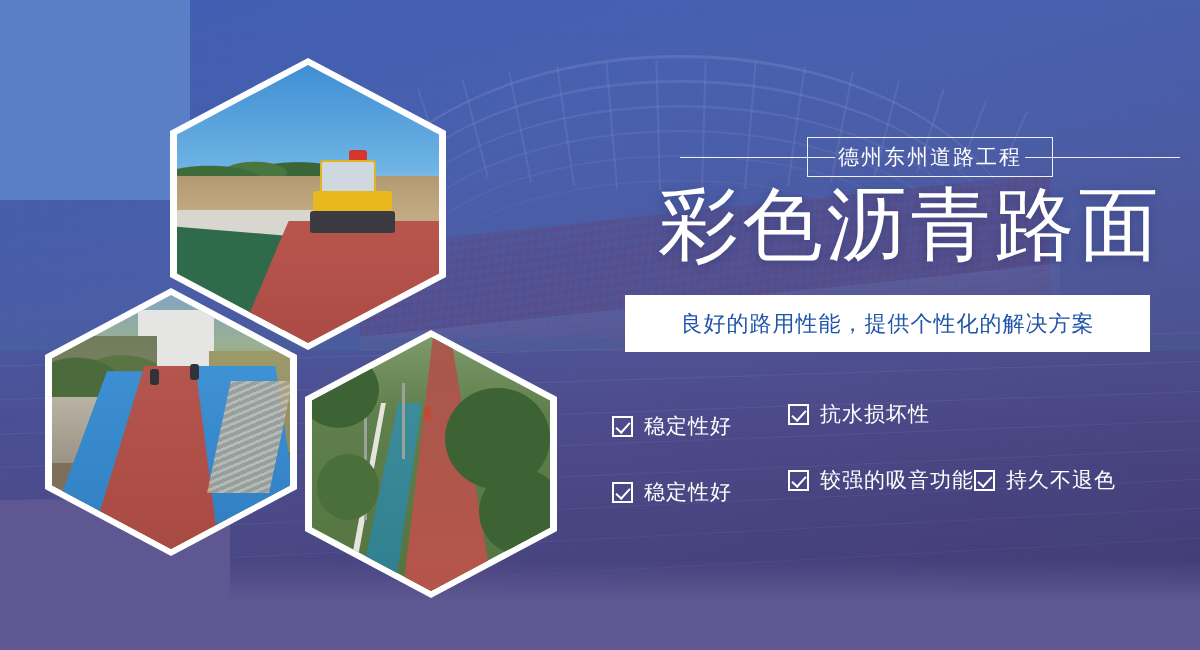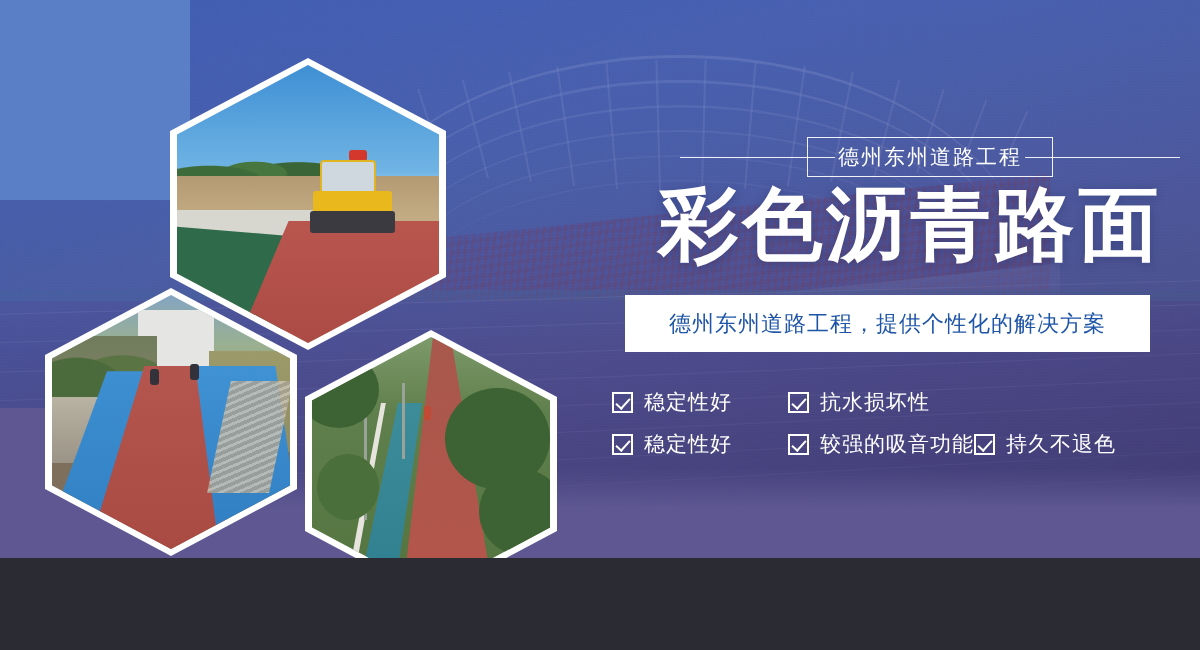--- a/index.html
+++ b/index.html
@@ -2,21 +2,21 @@
 <html lang="zh"><head>
 <meta charset="utf-8">
 <title>彩色沥青路面</title>
 <style>
   * { margin:0; padding:0; box-sizing:border-box; }
   html,body{ background:#2b2b33; }
   body{ font-family:"Liberation Sans","DejaVu Sans",sans-serif; }
 
   .banner{
     position:relative;
-    width:1200px; height:558px;
+    width:1200px; height:650px;
     overflow:hidden;
     background:#ef4444;
     padding-left:44px;
   }
 
   
   .bg-layer{ position:absolute; inset:0; }
 
   
   .bg-sky{
@@ -186,37 +186,37 @@
   .tagbox{
     position:relative; z-index:2;
     border:1px solid rgba(255,255,255,.92);
     padding:7px 30px;
     color:#fff; font-size:21px; letter-spacing:2px; line-height:1.1;
     background:transparent;
   }
 
   .title{
     position:absolute; left:38px; top:185px; width:545px;
-    color:#fff; font-size:80px; font-weight:bold;
+    color:#fff; font-size:80px; font-weight:normal;
     letter-spacing:4px; line-height:1;
     text-align:center;
     text-shadow:0 2px 10px rgba(30,40,90,.35);
   }
 
   .subtitle{
     position:absolute; left:25px; top:295px; width:525px; height:57px;
     background:#fff; color:#1f55a8;
     display:flex; align-items:center; justify-content:center;
     font-size:22px; letter-spacing:1px;
   }
 
   .features{ position:absolute; left:12px; top:388px; width:580px; }
   .feat-row{ display:flex; align-items:center; margin-bottom:14px; }
   .feat{ display:flex; align-items:center; color:#fff; font-size:21px; letter-spacing:1px; }
-  .feat:nth-child(1){ width:176px; }
+  .feat:nth-child(1){ width:176px;margin-top:24px; }
   .feat:nth-child(2){ width:186px; }
   .feat:nth-child(3){ width:auto; }
   .cbox{
     width:21px; height:21px; border:2px solid #fff; margin-right:11px;
     position:relative; flex:0 0 auto;
   }
   .cbox::after{
     content:""; position:absolute; left:5px; top:1px;
     width:6px; height:12px; border:solid #fff; border-width:0 2.4px 2.4px 0;
     transform:rotate(42deg);
@@ -334,21 +334,21 @@
   <div class="content">
 
     <div class="tagwrap">
       <span class="tag-line left"></span>
       <span class="tag-line right"></span>
       <div class="tagbox">德州东州道路工程</div>
     </div>
 
     <div class="title">彩色沥青路面</div>
 
-    <div class="subtitle">德州东州道路工程，提供个性化的解决方案</div>
+    <div class="subtitle">良好的路用性能，提供个性化的解决方案</div>
 
     <div class="features">
 
       <div class="feat-row">
         <div class="feat">
           <span class="cbox"></span>
           <span>稳定性好</span>
         </div>
         <div class="feat">
           <span class="cbox"></span>

